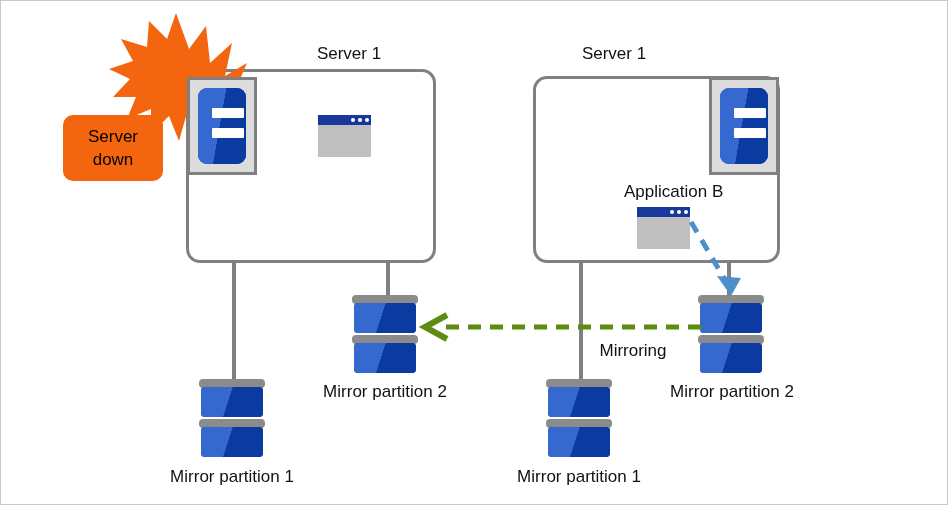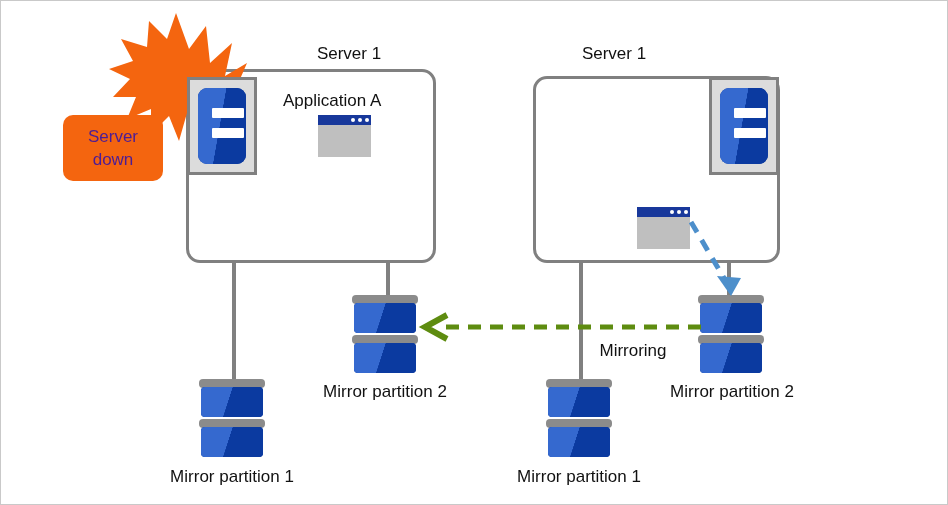--- a/index.html
+++ b/index.html
@@ -93,21 +93,21 @@
   .disk .blk.k1{top:8px;}
   .disk .cap.c2{top:40px;}
   .disk .blk.k2{top:48px;}
   
   .vline{position:absolute;width:4px;background:#808080;z-index:1;}
   
   .badge{
     position:absolute;
     background:#f4650f;
     border-radius:10px;
-    color:#4c1d95;
+    color:#000000;
     font-size:17px;
     line-height:23px;
     text-align:center;
     display:flex;
     flex-direction:column;
     align-items:center;
     justify-content:center;
     z-index:7;
   }
   
@@ -130,21 +130,20 @@
 
   <div class="server-box" style="left:185px;top:68px;width:250px;height:194px;"></div>
 
   <div class="srv-icon" style="left:186px;top:76px;">
     <div class="body">
       <div class="bar b1"></div>
       <div class="bar b2"></div>
     </div>
   </div>
 
-  <div class="label" style="left:282px;top:90px;">Application A</div>
 
   <div class="app-win" style="left:317px;top:114px;">
     <div class="tbar">
       <span class="dot d1"></span>
       <span class="dot d2"></span>
       <span class="dot d3"></span>
     </div>
   </div>
 
   <div class="badge" style="left:62px;top:114px;width:100px;height:66px;">
@@ -175,20 +174,21 @@
 
   <div class="server-box" style="left:532px;top:75px;width:247px;height:187px;"></div>
 
   <div class="srv-icon" style="left:708px;top:76px;">
     <div class="body">
       <div class="bar b1"></div>
       <div class="bar b2"></div>
     </div>
   </div>
 
+  <div class="label" style="left:623px;top:181px;">Application B</div>
 
   <div class="app-win" style="left:636px;top:206px;">
     <div class="tbar">
       <span class="dot d1"></span>
       <span class="dot d2"></span>
       <span class="dot d3"></span>
     </div>
   </div>
 
   <div class="vline" style="left:578px;top:260px;height:122px;"></div>

